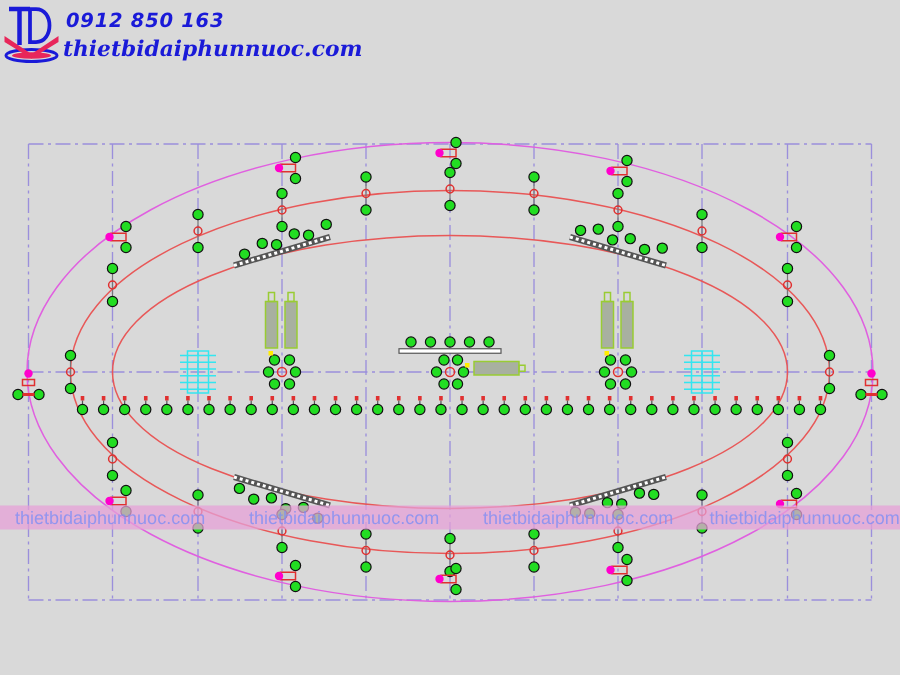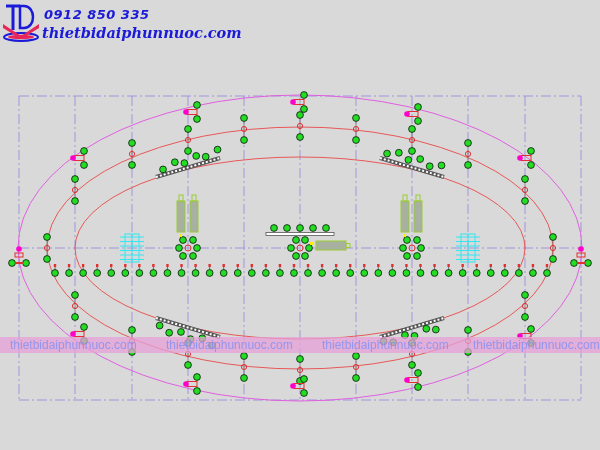--- a/index.html
+++ b/index.html
@@ -534,21 +534,21 @@
 </svg>
 
 <div class="logo">
   <svg class="logo-mark" viewBox="0 0 40 44">
     <ellipse cx="19" cy="35" rx="17" ry="4" fill="none" stroke="#1a1ad8" stroke-width="2"></ellipse>
     <ellipse cx="19" cy="35" rx="13" ry="2.2" fill="#e8265a"></ellipse>
     <path d="M1 22 L19 34 L37 22 L37 26 L19 37 L1 26 Z" fill="#e8265a"></path>
     <path d="M4 4 H18 M11 4 V28" stroke="#1a1ad8" stroke-width="3" fill="none"></path>
     <path d="M18 4 H22 C34 4 34 26 22 26 H18 Z" stroke="#1a1ad8" stroke-width="2.5" fill="none"></path>
   </svg>
-  <div class="phone">0912 850 335</div>
+  <div class="phone">0912 850 163</div>
   <div class="site">thietbidaiphunnuoc.com</div>
 </div>
 
 <div class="watermark">
   <span class="wm-text" style="left:10px">thietbidaiphunnuoc.com</span>
   <span class="wm-text" style="left:166px">thietbidaiphunnuoc.com</span>
   <span class="wm-text" style="left:322px">thietbidaiphunnuoc.com</span>
   <span class="wm-text" style="left:473px">thietbidaiphunnuoc.com</span>
 </div>
 

